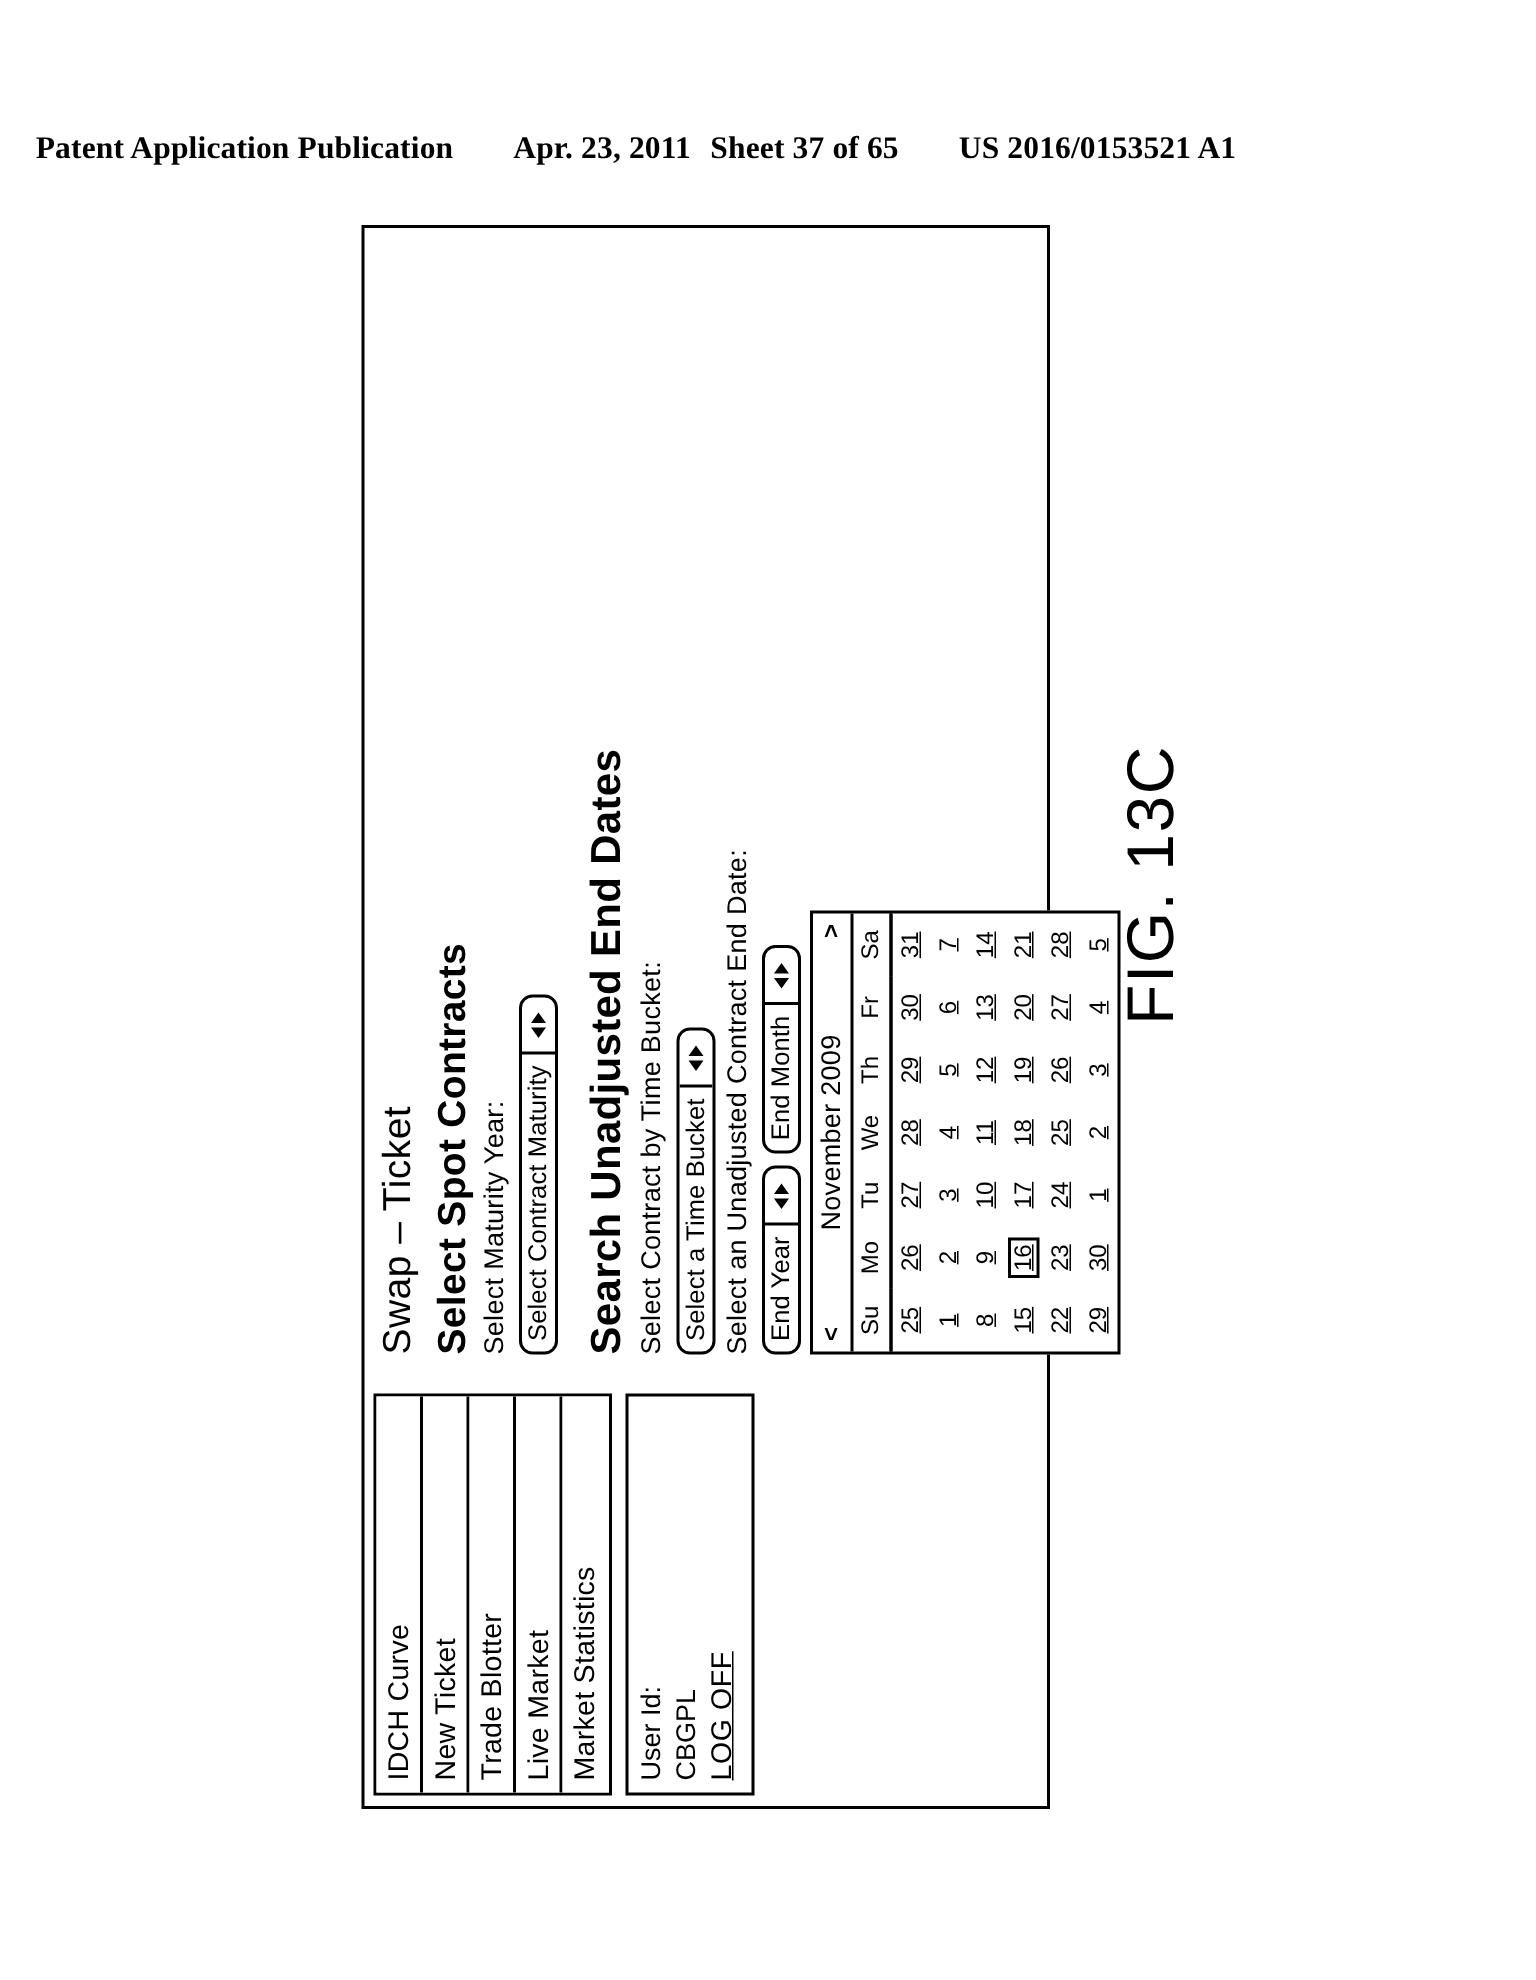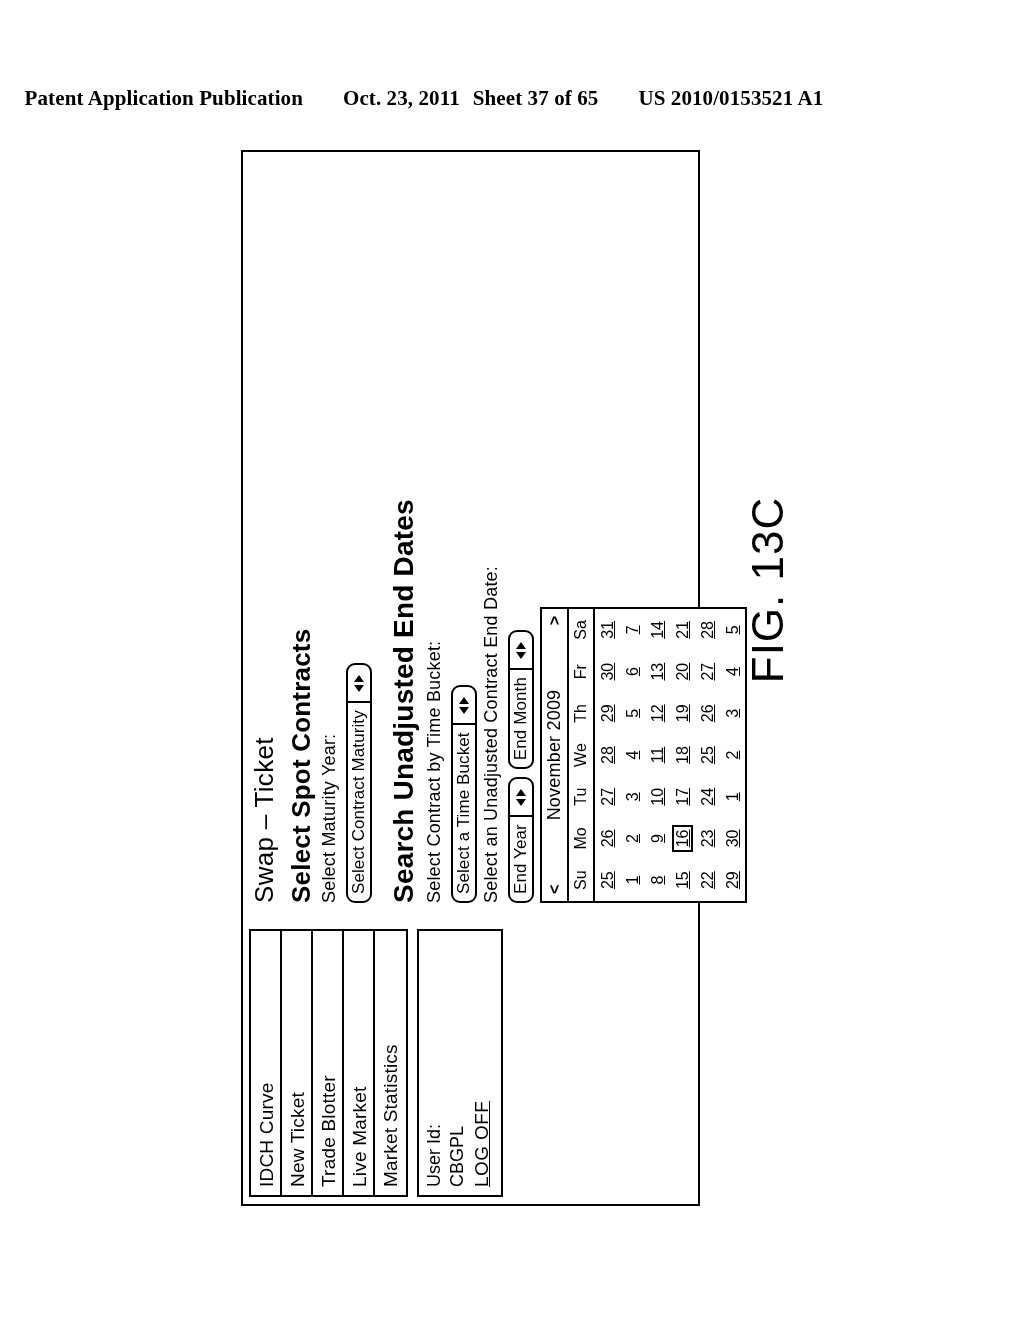--- a/index.html
+++ b/index.html
@@ -272,25 +272,25 @@
     line-height: 15px;
   }
   table.cal-grid td.plain .daynum { text-decoration: underline; }
 </style>
 </head>
 <body>
 
 <div class="pub-header">
   <span class="seg">Patent Application Publication</span>
   <span class="gap-lg"></span>
-  <span class="seg">Oct. 23, 2011</span>
+  <span class="seg">Apr. 23, 2011</span>
   <span class="gap-md"></span>
   <span class="seg">Sheet 37 of 65</span>
   <span class="gap-lg"></span>
-  <span class="seg">US 2010/0153521 A1</span>
+  <span class="seg">US 2016/0153521 A1</span>
 </div>
 
 <div class="drawing-frame"></div>
 
 <div class="app-rot-wrap">
   <div class="app">
 
     <div class="sidebar">
       <div class="nav-box">
         <div class="nav-item">

